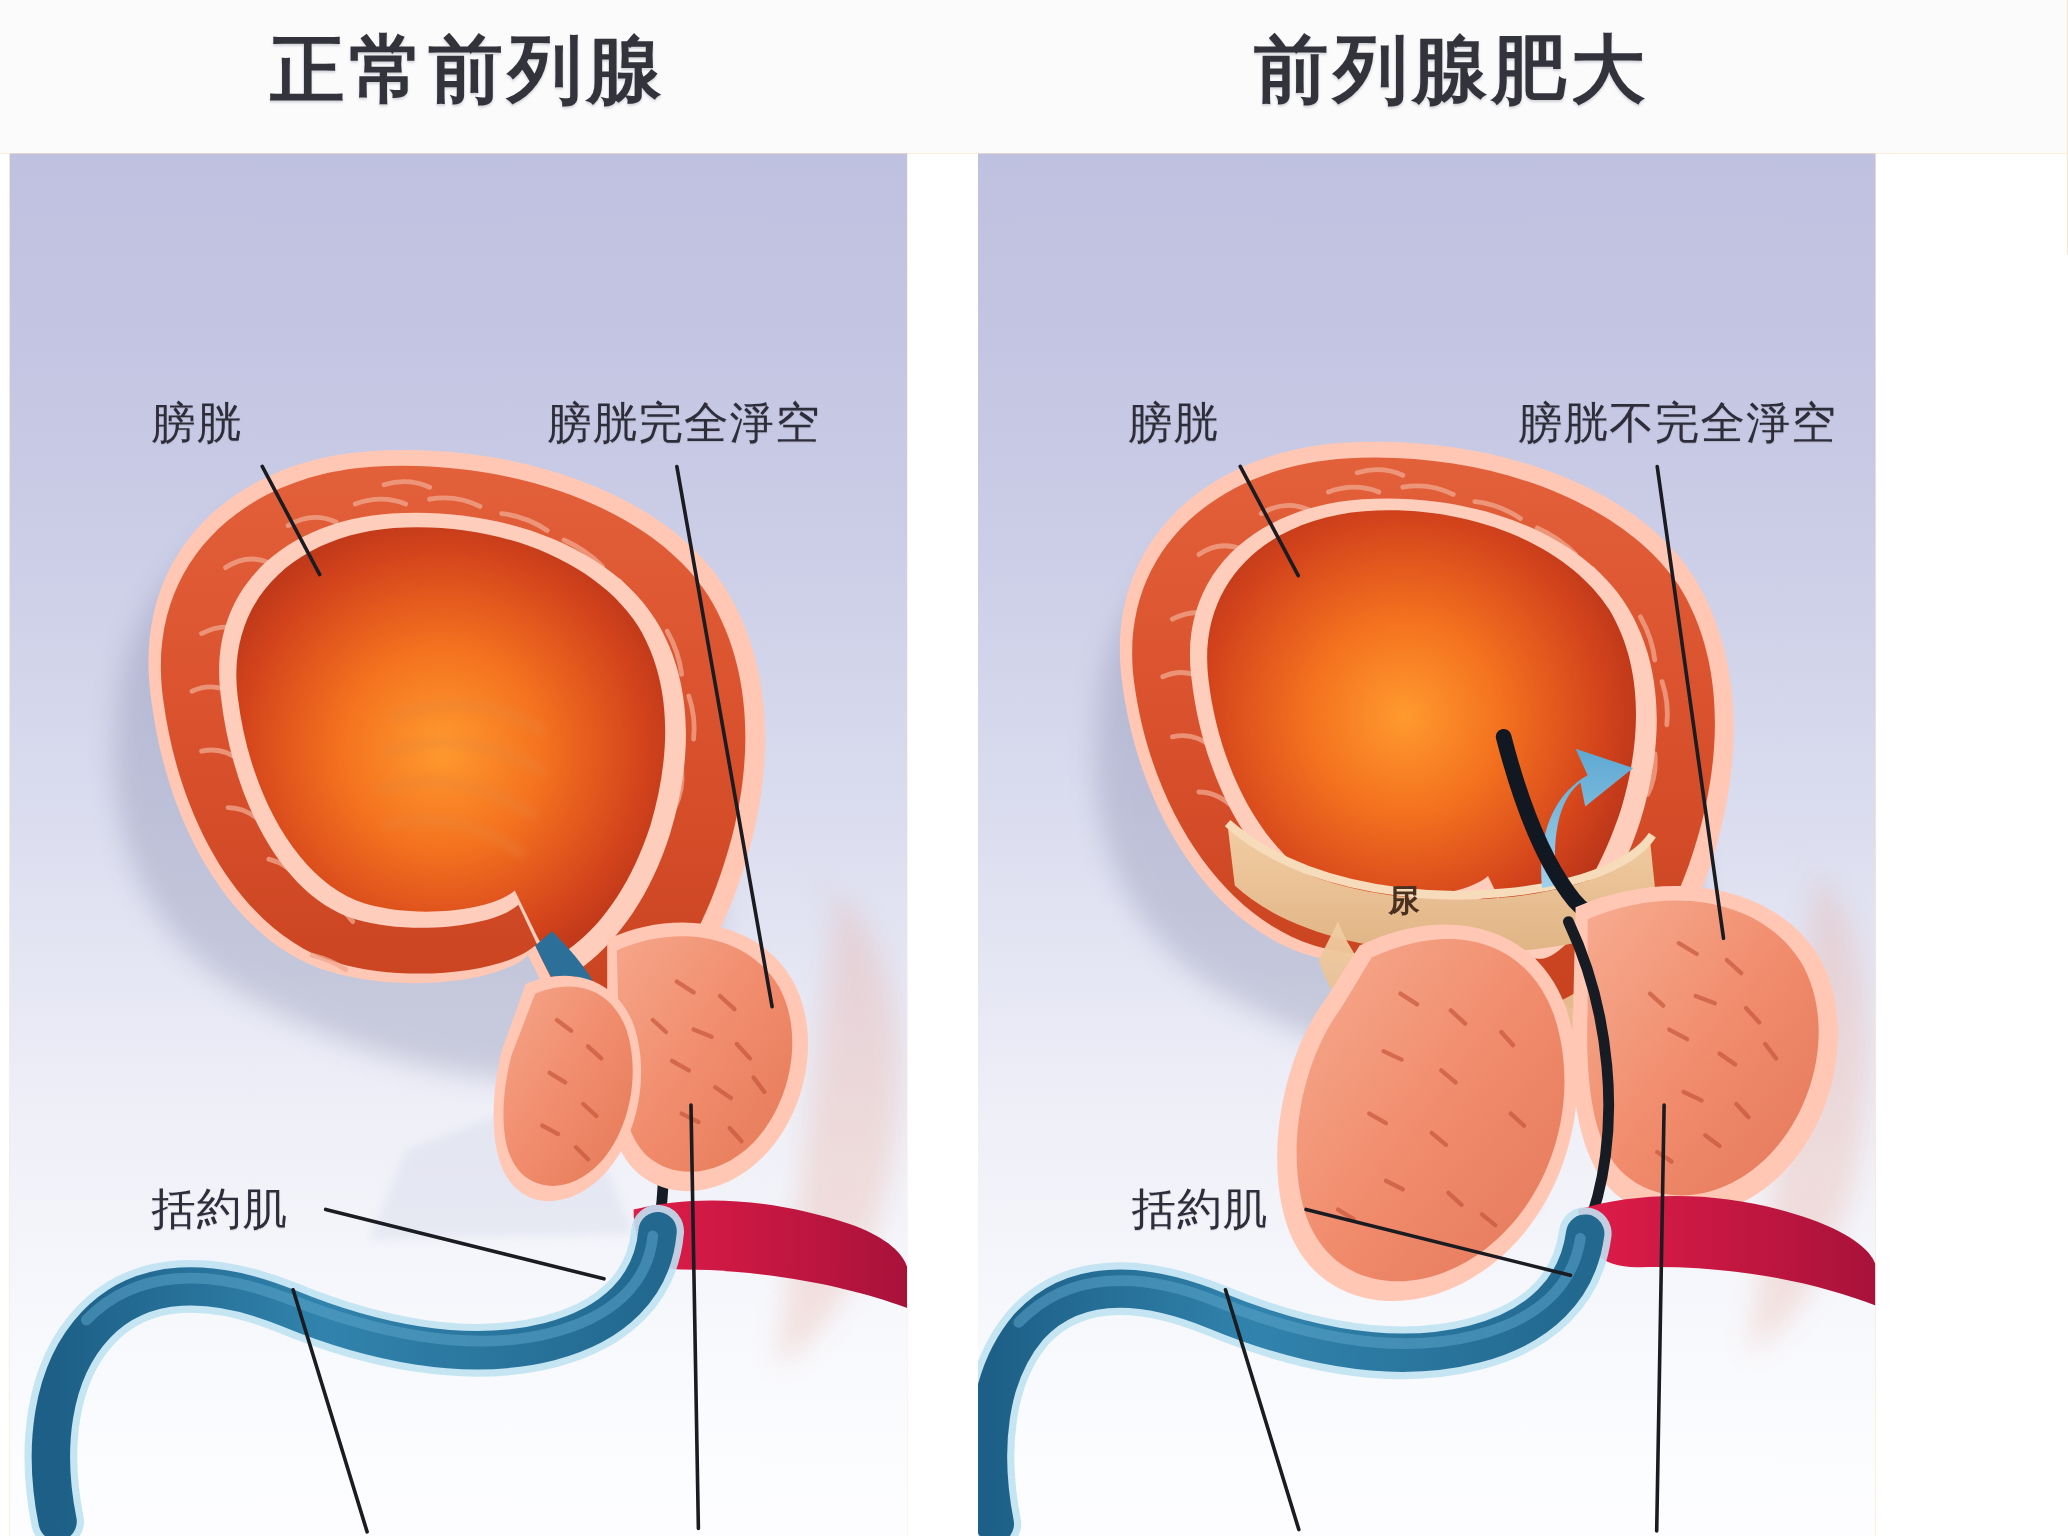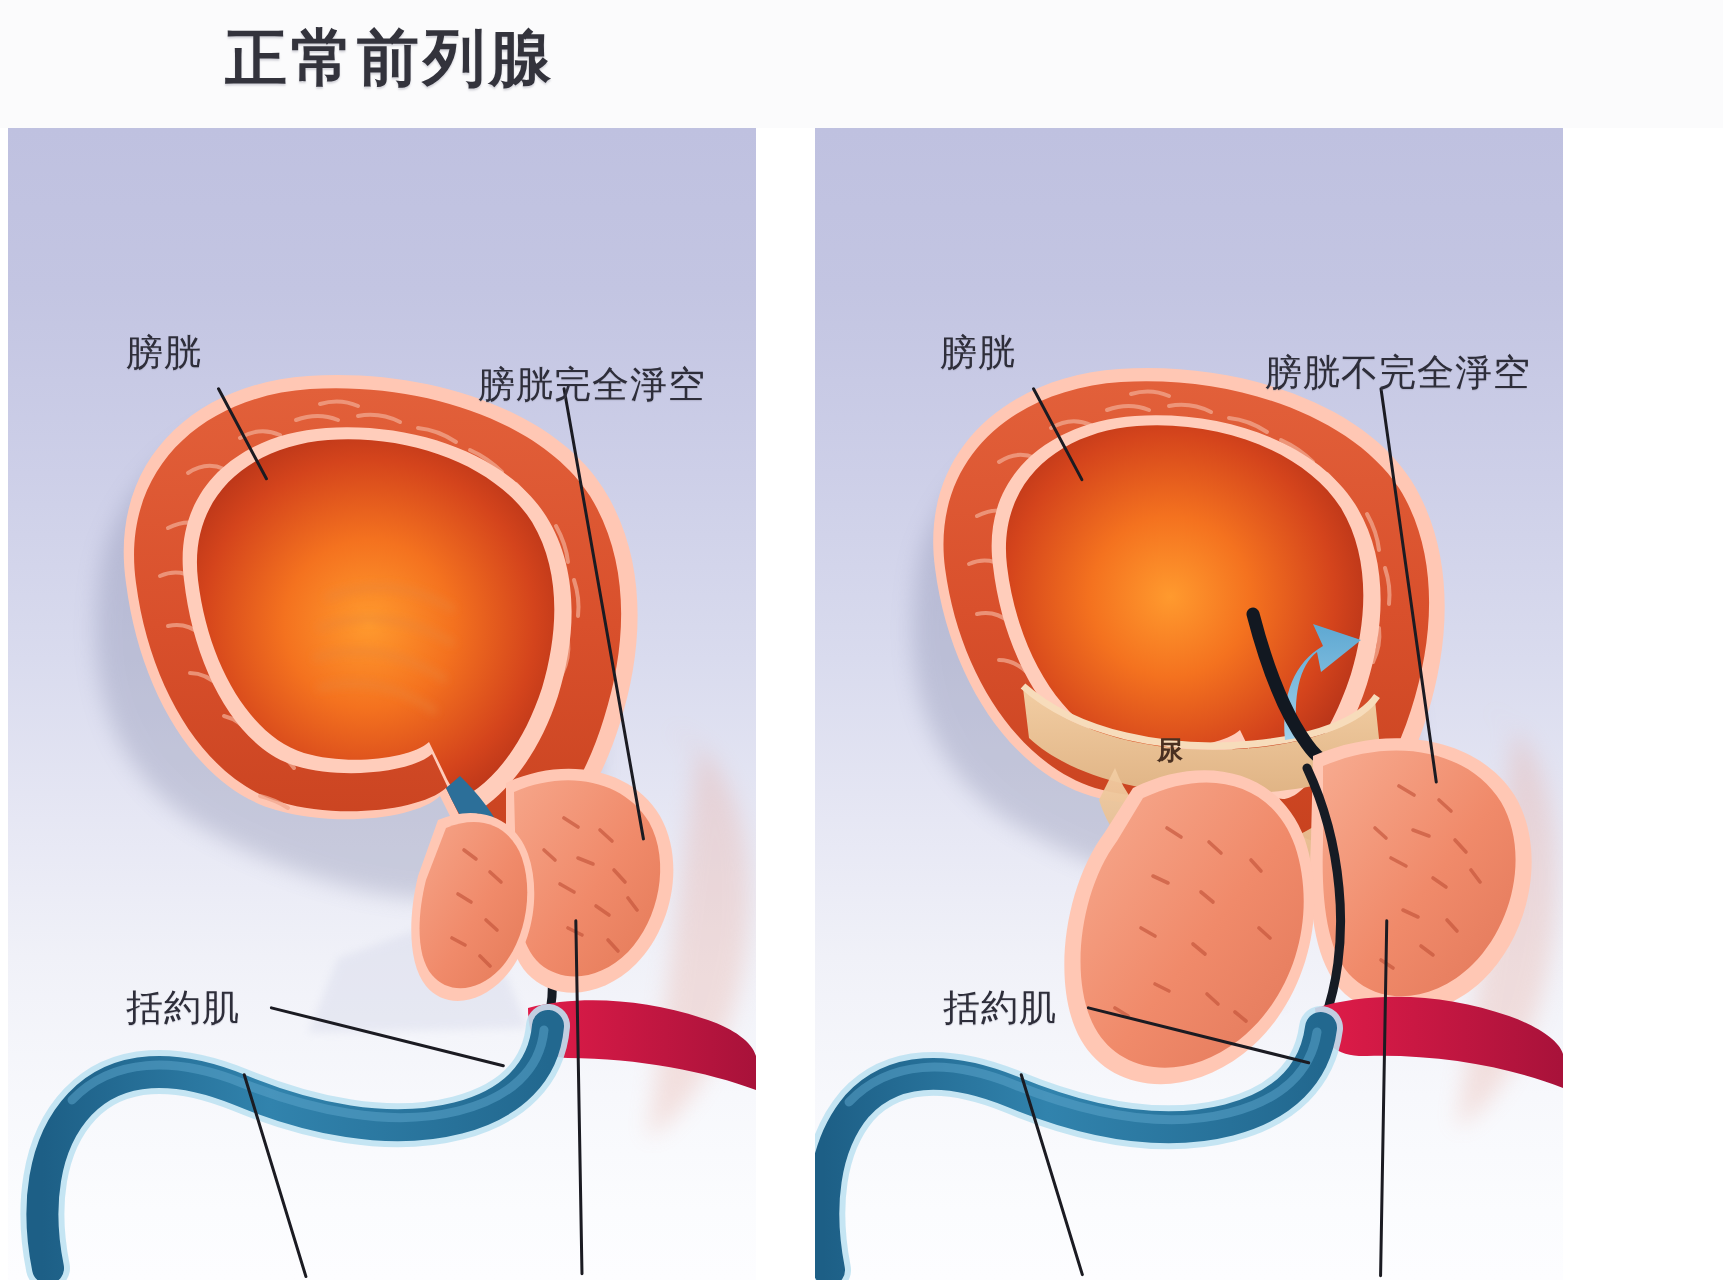--- a/index.html
+++ b/index.html
@@ -54,20 +54,21 @@
 
   svg.art{position:absolute;top:0;left:0;width:748px;height:1152px;}
 </style>
 </head>
 <body>
 
 <div class="stage">
 
   <div class="title-bar">
     <div class="title left">正常前列腺</div>
+    <div class="title right">前列腺肥大</div>
   </div>
 
   <div class="panel left">
     <svg class="art" viewBox="0 0 748 1152">
       <defs>
         <radialGradient id="lumenL" cx="48%" cy="52%" r="62%">
           <stop offset="0%" stop-color="#ff9a2e"></stop>
           <stop offset="38%" stop-color="#f4721f"></stop>
           <stop offset="75%" stop-color="#d4441c"></stop>
           <stop offset="100%" stop-color="#b03018"></stop>
@@ -203,21 +204,21 @@
                C168,936 110,936 72,976 C34,1016 28,1080 40,1140" stroke="#bfe2f2" stroke-width="44" fill="none" stroke-linecap="round" opacity="0.9"></path>
       <path d="M540,898 C536,944 504,976 450,990 C380,1008 300,990 232,962
                C168,936 110,936 72,976 C34,1016 28,1080 40,1140" stroke="url(#urethL)" stroke-width="32" fill="none" stroke-linecap="round"></path>
       <path d="M536,902 C532,942 502,970 450,983 C382,1000 302,982 234,955
                C166,928 104,930 64,972" stroke="#59a3c9" stroke-width="9" fill="none" stroke-linecap="round" opacity="0.55"></path>
     </svg>
 
     <div class="lbl" style="left:118px;top:200px;">膀胱</div>
     <div class="lead" style="left:210px;top:258px;width:105px;transform:rotate(62deg);"></div>
 
-    <div class="lbl" style="left:470px;top:200px;margin-top:32px;">膀胱完全淨空</div>
+    <div class="lbl" style="left:448px;top:200px;">膀胱完全淨空</div>
     <div class="lead" style="left:556px;top:258px;width:460px;transform:rotate(80deg);"></div>
 
     <div class="lbl" style="left:118px;top:855px;">括約肌</div>
     <div class="lead" style="left:262px;top:878px;width:242px;transform:rotate(14deg);"></div>
 
     <div class="lead" style="left:236px;top:944px;width:214px;transform:rotate(73deg);"></div>
 
     <div class="lbl" style="left:540px;top:1150px;">前列腺</div>
     <div class="lead" style="left:568px;top:790px;width:356px;transform:rotate(89deg);"></div>
   </div>
@@ -376,21 +377,21 @@
                C134,938 78,938 42,978 C8,1018 2,1080 14,1142" stroke="#bfe2f2" stroke-width="44" fill="none" stroke-linecap="round" opacity="0.9"></path>
       <path d="M506,900 C500,946 468,978 414,992 C344,1010 266,992 198,964
                C134,938 78,938 42,978 C8,1018 2,1080 14,1142" stroke="url(#urethR)" stroke-width="32" fill="none" stroke-linecap="round"></path>
       <path d="M502,904 C496,944 466,972 414,985 C346,1002 268,984 200,957
                C134,930 74,932 34,974" stroke="#59a3c9" stroke-width="9" fill="none" stroke-linecap="round" opacity="0.55"></path>
     </svg>
 
     <div class="lbl" style="left:125px;top:200px;">膀胱</div>
     <div class="lead" style="left:218px;top:258px;width:106px;transform:rotate(62deg);"></div>
 
-    <div class="lbl" style="left:450px;top:200px;margin-top:20px;">膀胱不完全淨空</div>
+    <div class="lbl" style="left:450px;top:200px;">膀胱不完全淨空</div>
     <div class="lead" style="left:566px;top:258px;width:400px;transform:rotate(82deg);"></div>
 
     <div class="lbl small" style="left:342px;top:605px;">尿</div>
 
     <div class="lbl" style="left:128px;top:855px;">括約肌</div>
     <div class="lead" style="left:272px;top:878px;width:230px;transform:rotate(14deg);"></div>
 
     <div class="lead" style="left:206px;top:944px;width:212px;transform:rotate(73deg);"></div>
 
     <div class="lbl" style="left:480px;top:1150px;">前列腺肥大</div>

